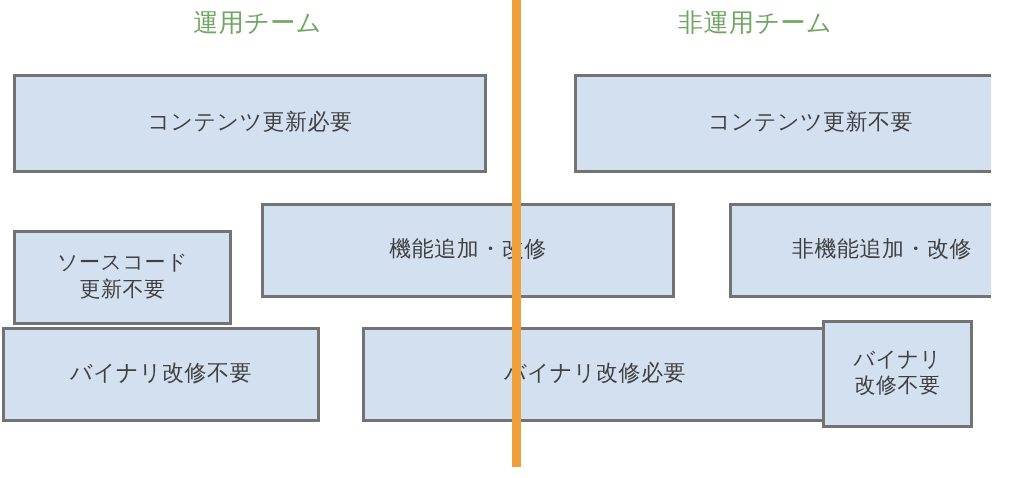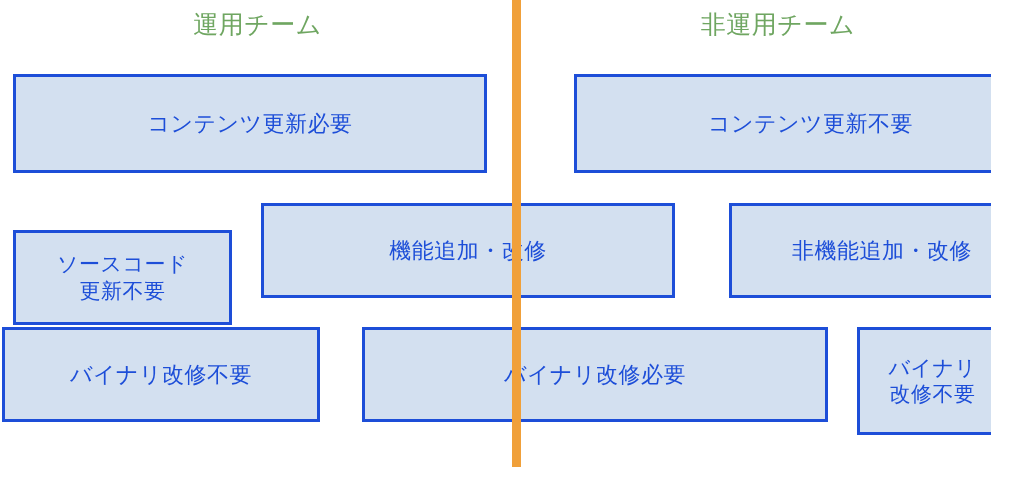--- a/index.html
+++ b/index.html
@@ -9,65 +9,66 @@
   }
   body {
     font-family: "Liberation Sans", "DejaVu Sans", sans-serif;
   }
   #canvas {
     position: relative;
     width: 991px;
     height: 478px;
     background: #ffffff;
     overflow: hidden;
+    font-family: Liberation Mono, monospace;
   }
   .col-header {
     position: absolute;
     color: #6fa661;
     font-size: 25px;
     line-height: 1;
     white-space: nowrap;
     text-align: center;
     letter-spacing: 0.5px;
   }
   .divider {
     position: absolute;
     background: #f0a03a;
   }
   .node {
     position: absolute;
     box-sizing: border-box;
     background: #d3e0f0;
-    border: 3px solid #1d4ed8;
+    border: 3px solid #737373;
     display: flex;
     align-items: center;
     justify-content: center;
     text-align: center;
-    color: #1d4ed8;
+    color: #404040;
     font-size: 22px;
     line-height: 1.26;
     letter-spacing: 0.5px;
   }
   .node .node-label {
     display: block;
     white-space: pre-line;
   }
   .node.small {
     font-size: 21px;
   }
 </style>
 </head>
 <body>
 
 <div id="canvas">
 
   <div class="col-header" style="left: 185px; top: 12px; width: 145px;">
     <span>運用チーム</span>
   </div>
-  <div class="col-header" style="left: 655px; top: 12px; width: 200px; text-align: right;">
+  <div class="col-header" style="left: 655px; top: 12px; width: 200px;">
     <span>非運用チーム</span>
   </div>
 
   <div id="rows-host">
       <div>
         <div class="node" style="left: 13px; top: 74px; width: 474px; height: 99px;">
           <span class="node-label">コンテンツ更新必要</span>
         </div>
         <div class="node" style="left: 535px; top: 74px; width: 473px; height: 99px; margin-left: 39px;">
           <span class="node-label">コンテンツ更新不要</span>
@@ -85,21 +86,21 @@
           <span class="node-label">非機能追加・改修</span>
         </div>
       </div>
       <div>
         <div class="node" style="left: 2px; top: 327px; width: 318px; height: 95px;">
           <span class="node-label">バイナリ改修不要</span>
         </div>
         <div class="node" style="left: 362px; top: 327px; width: 466px; height: 95px;">
           <span class="node-label">バイナリ改修必要</span>
         </div>
-        <div class="node small" style="left: 857px; top: 320px; width: 151px; height: 108px; margin-top: 7px;">
+        <div class="node small" style="left: 822px; top: 320px; width: 151px; height: 108px;">
           <span class="node-label">バイナリ
 改修不要</span>
         </div>
       </div>
     </div>
 
   <div class="divider" style="left: 512px; top: 0px; width: 9px; height: 467px;"></div>
 </div>
 
 </body></html>

